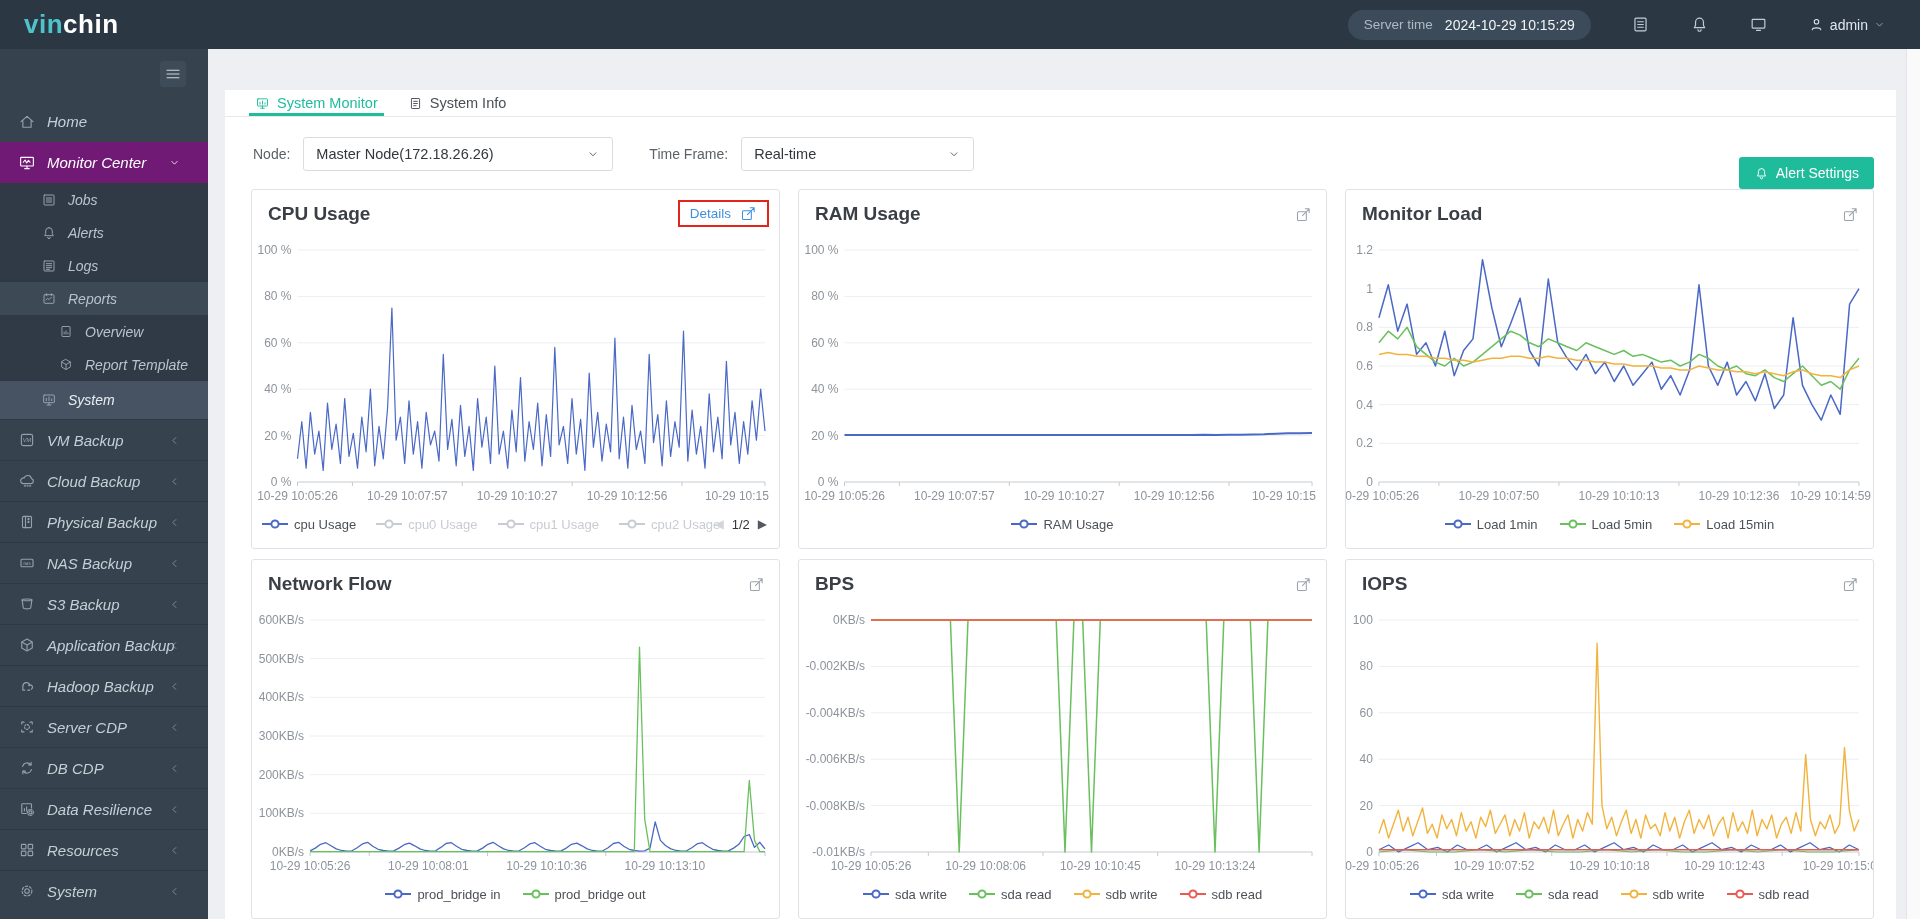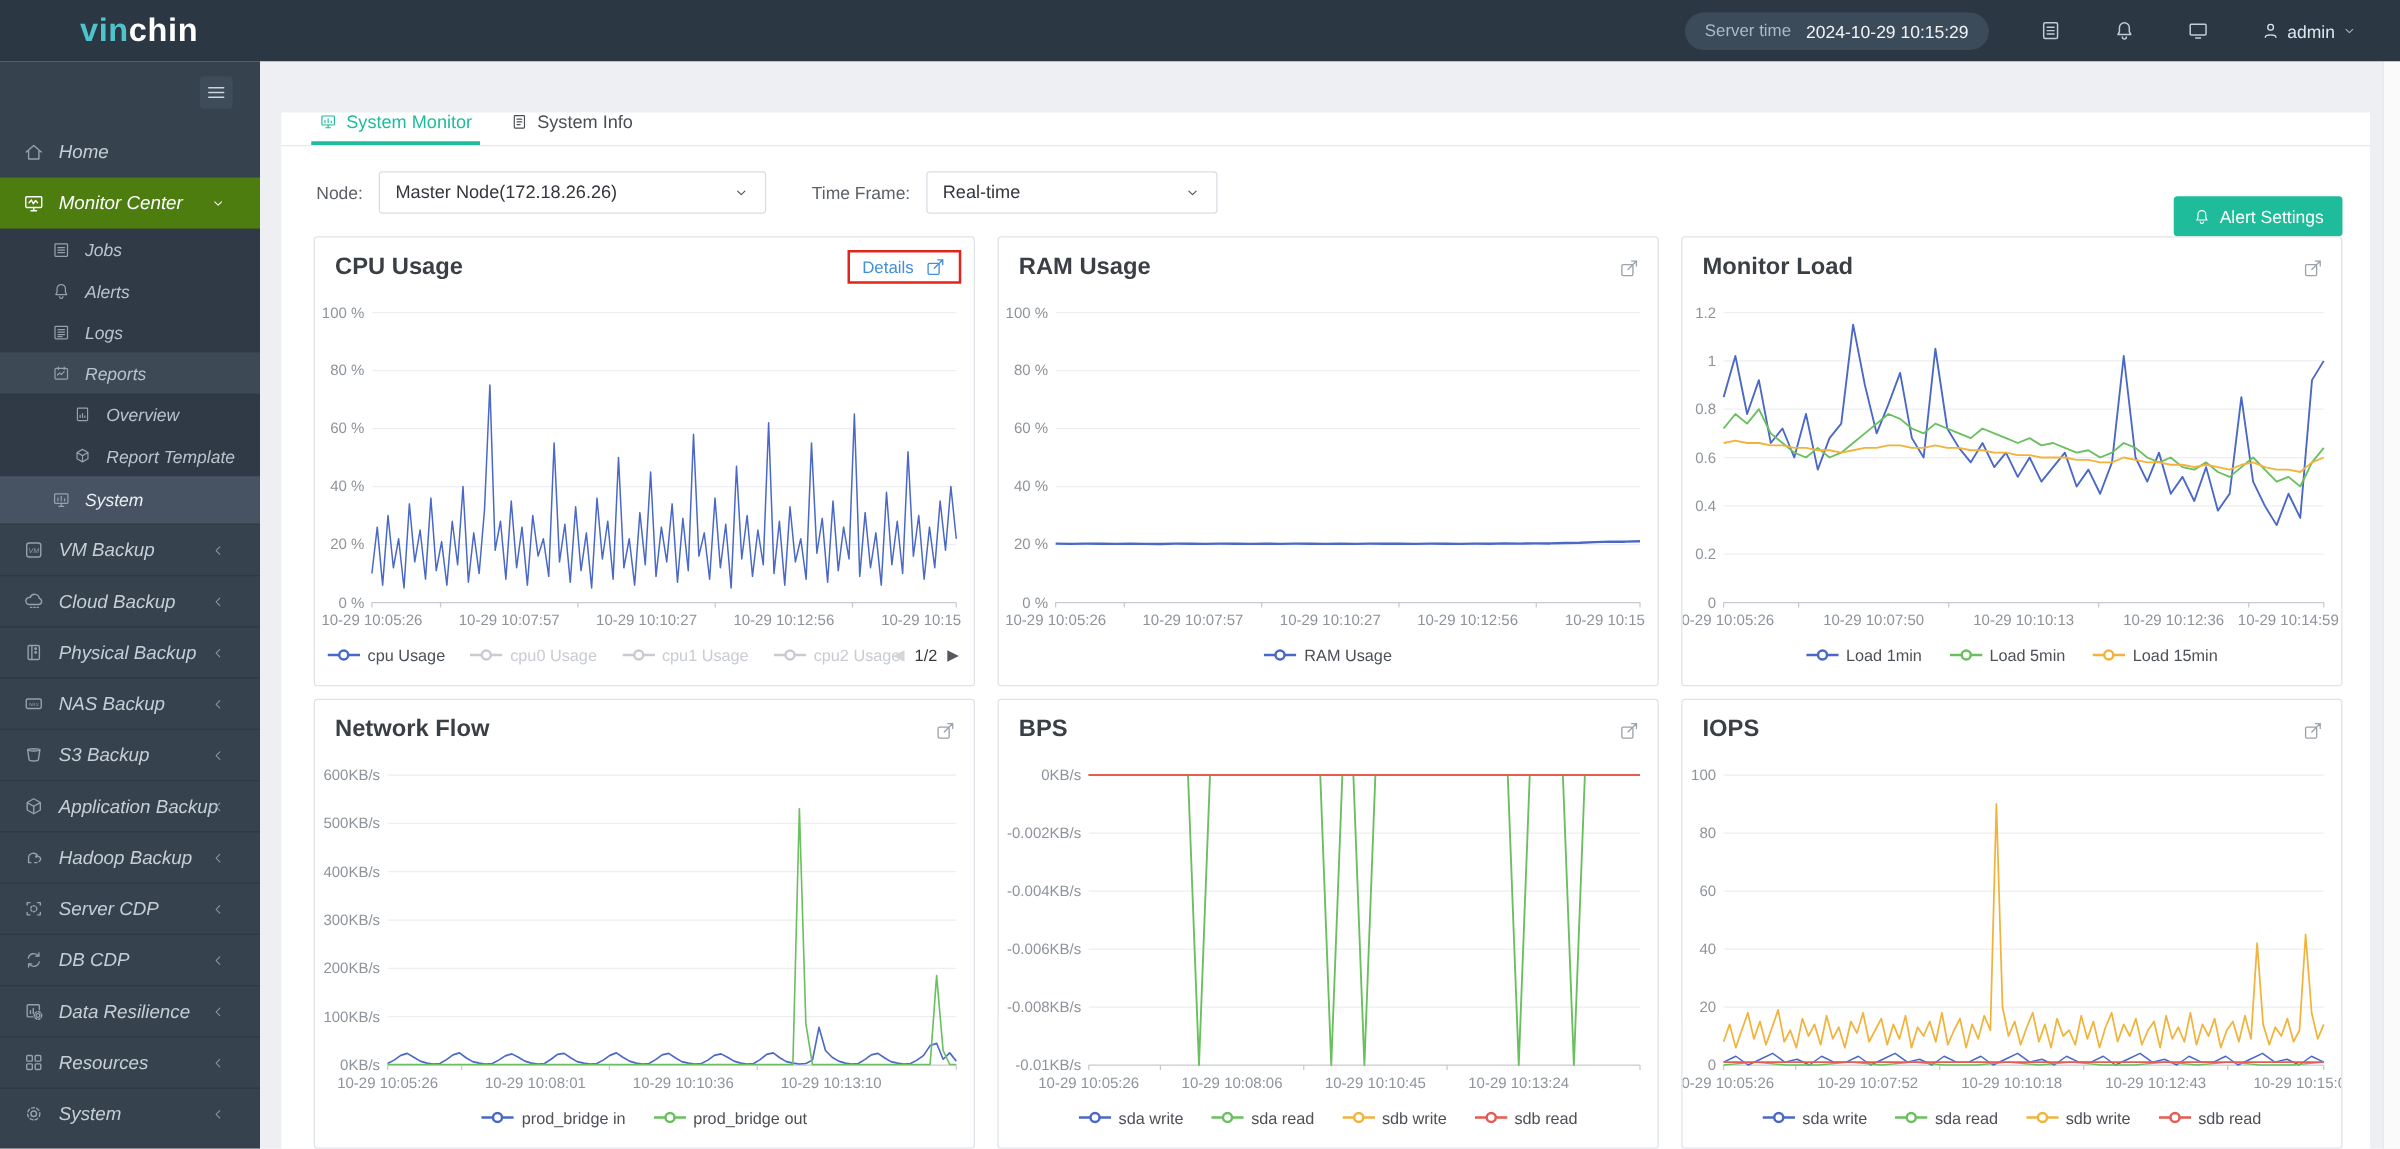--- a/index.html
+++ b/index.html
@@ -6,21 +6,21 @@
   html,body { width:1920px; height:919px; overflow:hidden; }
   body { font-family:"Liberation Sans", sans-serif; background:#edeff2; position:relative; }
 
   .icon svg { display:block; width:100%; height:100%; fill:none; stroke:currentColor;
               stroke-width:1.5; stroke-linecap:round; stroke-linejoin:round; }
   .icon svg text { fill:currentColor; stroke:none; }
 
   
   .topbar { position:absolute; top:0; left:0; width:1920px; height:49px; background:#2b3844;
             display:flex; align-items:center; z-index:5; }
-  .logo { font-size:26px; font-weight:bold; margin-left:64px; letter-spacing:.5px; }
+  .logo { font-size:26px; font-weight:bold; margin-left:24px; letter-spacing:.5px; }
   .logo .l1 { color:#4fc3cb; } .logo .l2 { color:#ffffff; }
   .topbar-right { margin-left:auto; display:flex; align-items:center; gap:40px; margin-right:34px; }
   .server-pill { background:#3c4b59; border-radius:15px; height:30px; display:flex; align-items:center;
                  padding:0 16px; gap:12px; }
   .server-pill .stl { color:#aeb9c3; font-size:13.5px; }
   .server-pill .stv { color:#f0f4f7; font-size:14px; }
   .tb-icon { width:19px; height:19px; color:#c3cdd6; cursor:pointer; }
   .user-wrap { display:flex; align-items:center; gap:5px; color:#dfe6ec; font-size:14px; cursor:pointer; }
   .user-wrap .icon { width:17px; height:17px; } .user-wrap .caret { width:13px; height:13px; color:#aab5bf; }
 
@@ -31,33 +31,33 @@
                         border-radius:3px; cursor:pointer; }
   .side-item { display:flex; align-items:center; height:41px; padding-left:18px; color:#c6cfd6;
                font-size:15px; cursor:pointer; position:relative; }
   .side-item .icon { width:18px; height:18px; margin-right:11px; color:#95a1ac; flex:0 0 18px; }
   .side-item .chev { position:absolute; right:16px; width:13px; height:13px; color:#8b97a2; }
   .side-item.divider { border-top:1px solid #2e3945; }
   .side-item.lvl2 { height:33px; padding-left:40px; font-size:14px; background:#2f3a46; color:#b9c3cc; }
   .side-item.lvl2 .icon { width:16px; height:16px; margin-right:10px; }
   .side-item.lvl3 { height:33px; padding-left:57px; font-size:14px; background:#2f3a46; color:#b9c3cc; }
   .side-item.lvl3 .icon { width:15px; height:15px; margin-right:10px; }
-  .side-item.active { background:#4d7c0f; color:#ffffff; }
+  .side-item.active { background:#701a75; color:#ffffff; }
   .side-item.active .icon, .side-item.active .chev { color:#ffffff; }
   .side-item.open { background:#3d4955; }
   .side-item.selected { background:#475362; color:#e8eef2; height:38px; }
 
   
   .scroll-strip { position:absolute; top:49px; right:0; width:14px; bottom:0; background:#fafafa;
                   border-left:1px solid #e2e4e8; }
 
   
   .card { position:absolute; left:225px; top:90px; width:1671px; bottom:0; background:#ffffff; }
   .tabs-row { display:flex; gap:26px; padding-left:28px; border-bottom:1px solid #e6e8eb; height:27px; }
-  .tab { display:flex; gap:7px; font-size:14.5px; color:#4a4f55; cursor:pointer;
+  .tab { display:flex; align-items:center; gap:7px; font-size:14.5px; color:#4a4f55; cursor:pointer;
          position:relative; padding:0 2px; }
   .tab .icon { width:15px; height:15px; }
   .tab.active { color:#1fbc9c; }
   .tab.active::after { content:""; position:absolute; left:-4px; right:-4px; bottom:0; height:3px; background:#1fbc9c; }
 
   .filter-row { display:flex; align-items:center; margin-top:20px; padding:0 22px 0 28px; height:34px; }
   .flabel { font-size:14px; color:#5b6167; margin-right:13px; }
   .flabel.tf { margin-left:36px; }
   .select { height:34px; border:1px solid #d9dde2; border-radius:3px; background:#fff; display:flex;
             align-items:center; padding:16px 12px; font-size:14.5px; color:#33373c; cursor:pointer; }

